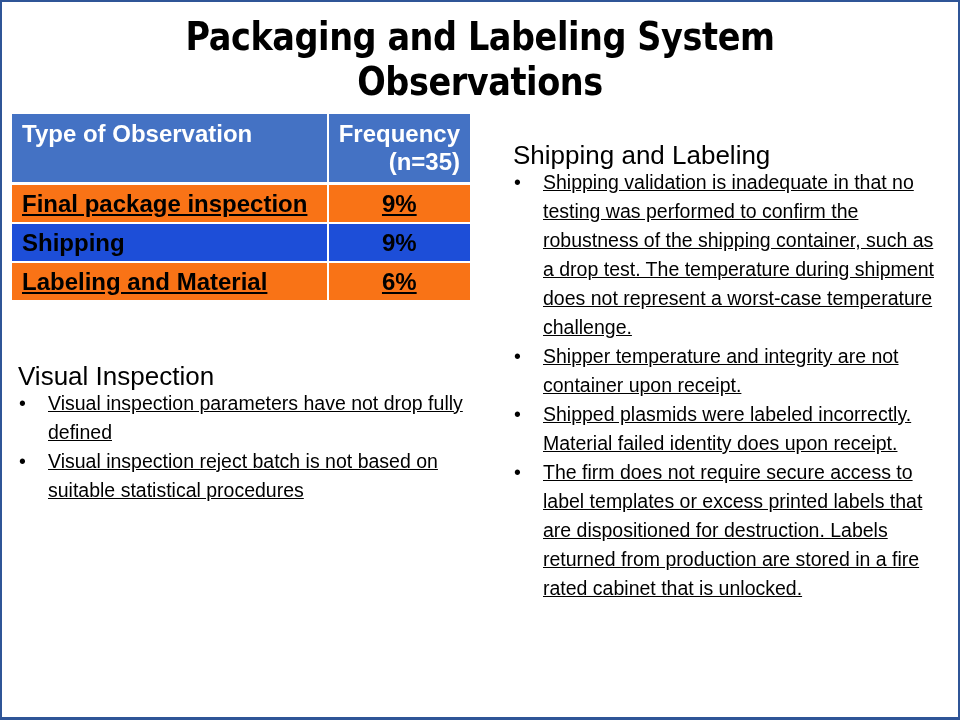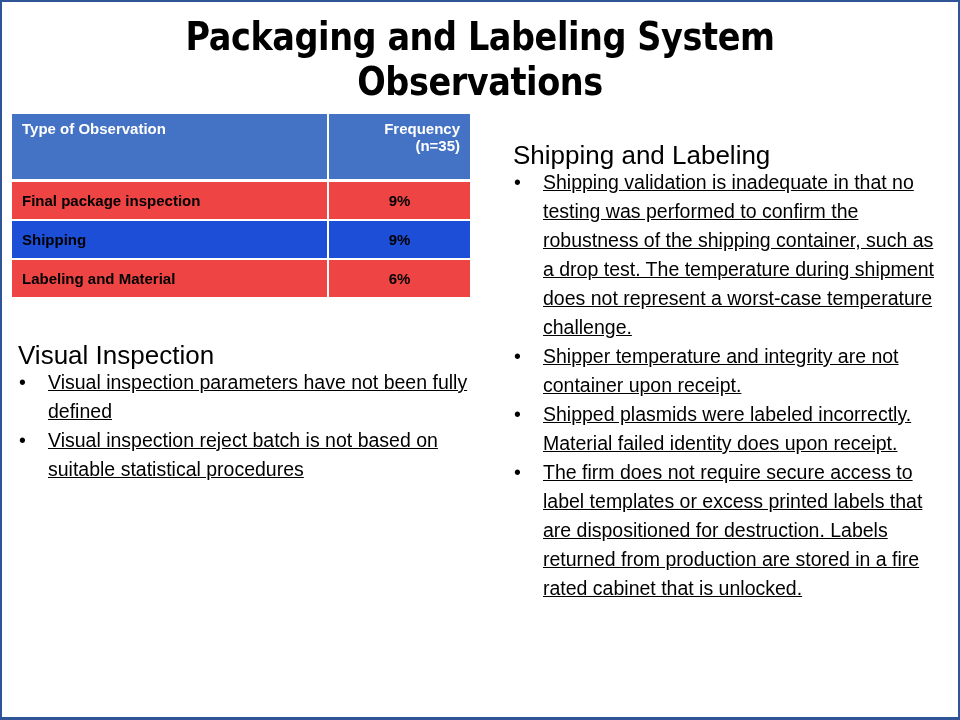--- a/index.html
+++ b/index.html
@@ -13,40 +13,40 @@
       position: absolute; left: 0; top: 0; width: 960px; height: 720px;
       box-sizing: border-box; border: 2px solid #2f5597; border-bottom-width: 3px;
     }
     .title {
       position: absolute; left: 0; top: 14px; width: 960px; text-align: center;
       font-size: 39px; font-weight: bold; letter-spacing: -0.5px;
       font-family: "DejaVu Sans", sans-serif; transform: scaleX(0.86);
     }
     table.obs {
       position: absolute; left: 12px; top: 114px; width: 458px;
-      border-collapse: collapse; font-size: 15px;
+      border-collapse: collapse; font-size: 24px;
     }
     table.obs th {
       background: #4472c4; color: #fff; font-weight: bold;
       vertical-align: top; padding: 6px 10px 6px 10px; height: 53px;
       border-bottom: 3px solid #fff;
     }
     table.obs th.c1 { text-align: left; width: 295px; border-right: 2px solid #fff; }
     table.obs th.c2 { text-align: right; }
     table.obs td { font-weight: bold; padding: 0 10px; height: 37px; border-bottom: 2px solid #fff; }
     table.obs td.c1 { border-right: 2px solid #fff; }
     table.obs td.c2 { text-align: center; }
-    table.obs tr.r0 td, table.obs tr.r2 td { background: #ef4444; }
+    table.obs tr.r0 td, table.obs tr.r2 td { background: #f97316; text-decoration: underline; }
     table.obs tr.r1 td { background: #1d4ed8; }
     .section { position: absolute; font-size: 19.5px; line-height: 29px; }
     .section h3 { margin: 0; font-size: 26px; font-weight: normal; line-height: 26px; }
     .section ul { margin: 0; padding: 0; list-style: none; }
     .section li { position: relative; padding-left: 30px; text-decoration: underline; }
     .section li::before { content: "\2022"; position: absolute; left: 1px; top: 0; }
-    .visual { left: 18px; top: 342px; width: 450px; }
+    .visual { left: 18px; top: 363px; width: 450px; }
     .shipping { left: 513px; top: 142px; width: 430px; }
   </style>
 </head>
 <body>
 
 <div class="frame"></div>
 
 <div class="title">Packaging and Labeling System Observations</div>
 
 <table class="obs">
@@ -71,21 +71,21 @@
     <tr class="r2">
       <td class="c1">Labeling and Material</td>
       <td class="c2">6%</td>
     </tr>
   </tbody>
 </table>
 
 <div class="section visual">
   <h3>Visual Inspection</h3>
   <ul>
-    <li>Visual inspection parameters have not been fully defined</li>
+    <li>Visual inspection parameters have not drop fully defined</li>
     <li>Visual inspection reject batch is not based on suitable statistical procedures</li>
   </ul>
 </div>
 
 <div class="section shipping">
   <h3>Shipping and Labeling</h3>
   <ul>
     <li>Shipping validation is inadequate in that no testing was performed to confirm the robustness of the shipping container, such as a drop test. The temperature during shipment does not represent a worst-case temperature challenge.</li>
     <li>Shipper temperature and integrity are not container upon receipt.</li>
     <li>Shipped plasmids were labeled incorrectly. Material failed identity does upon receipt.</li>

